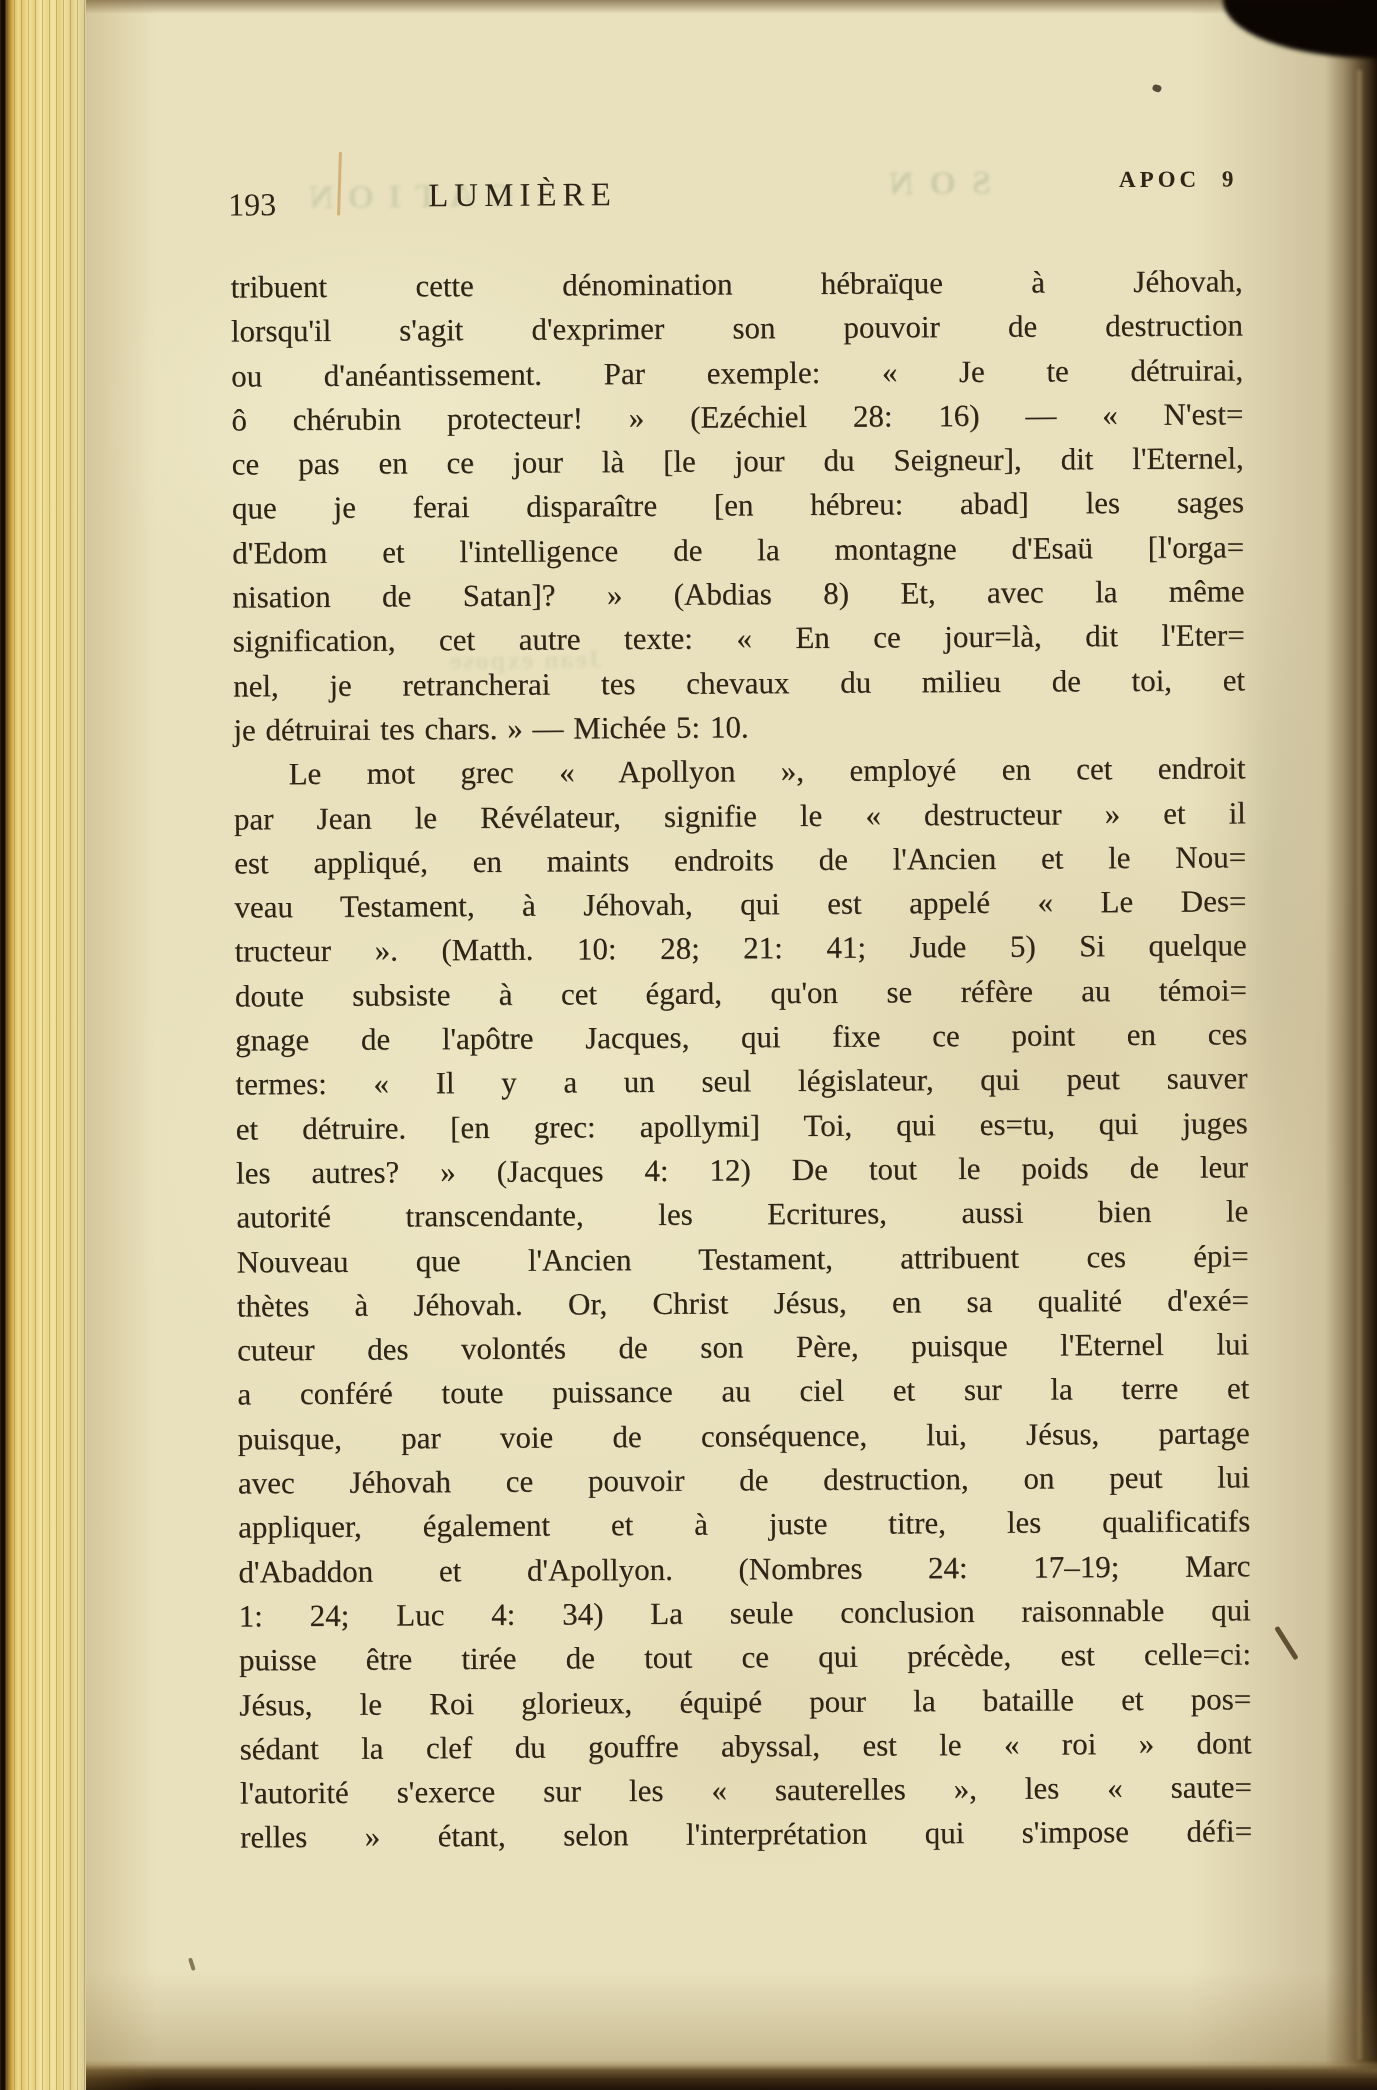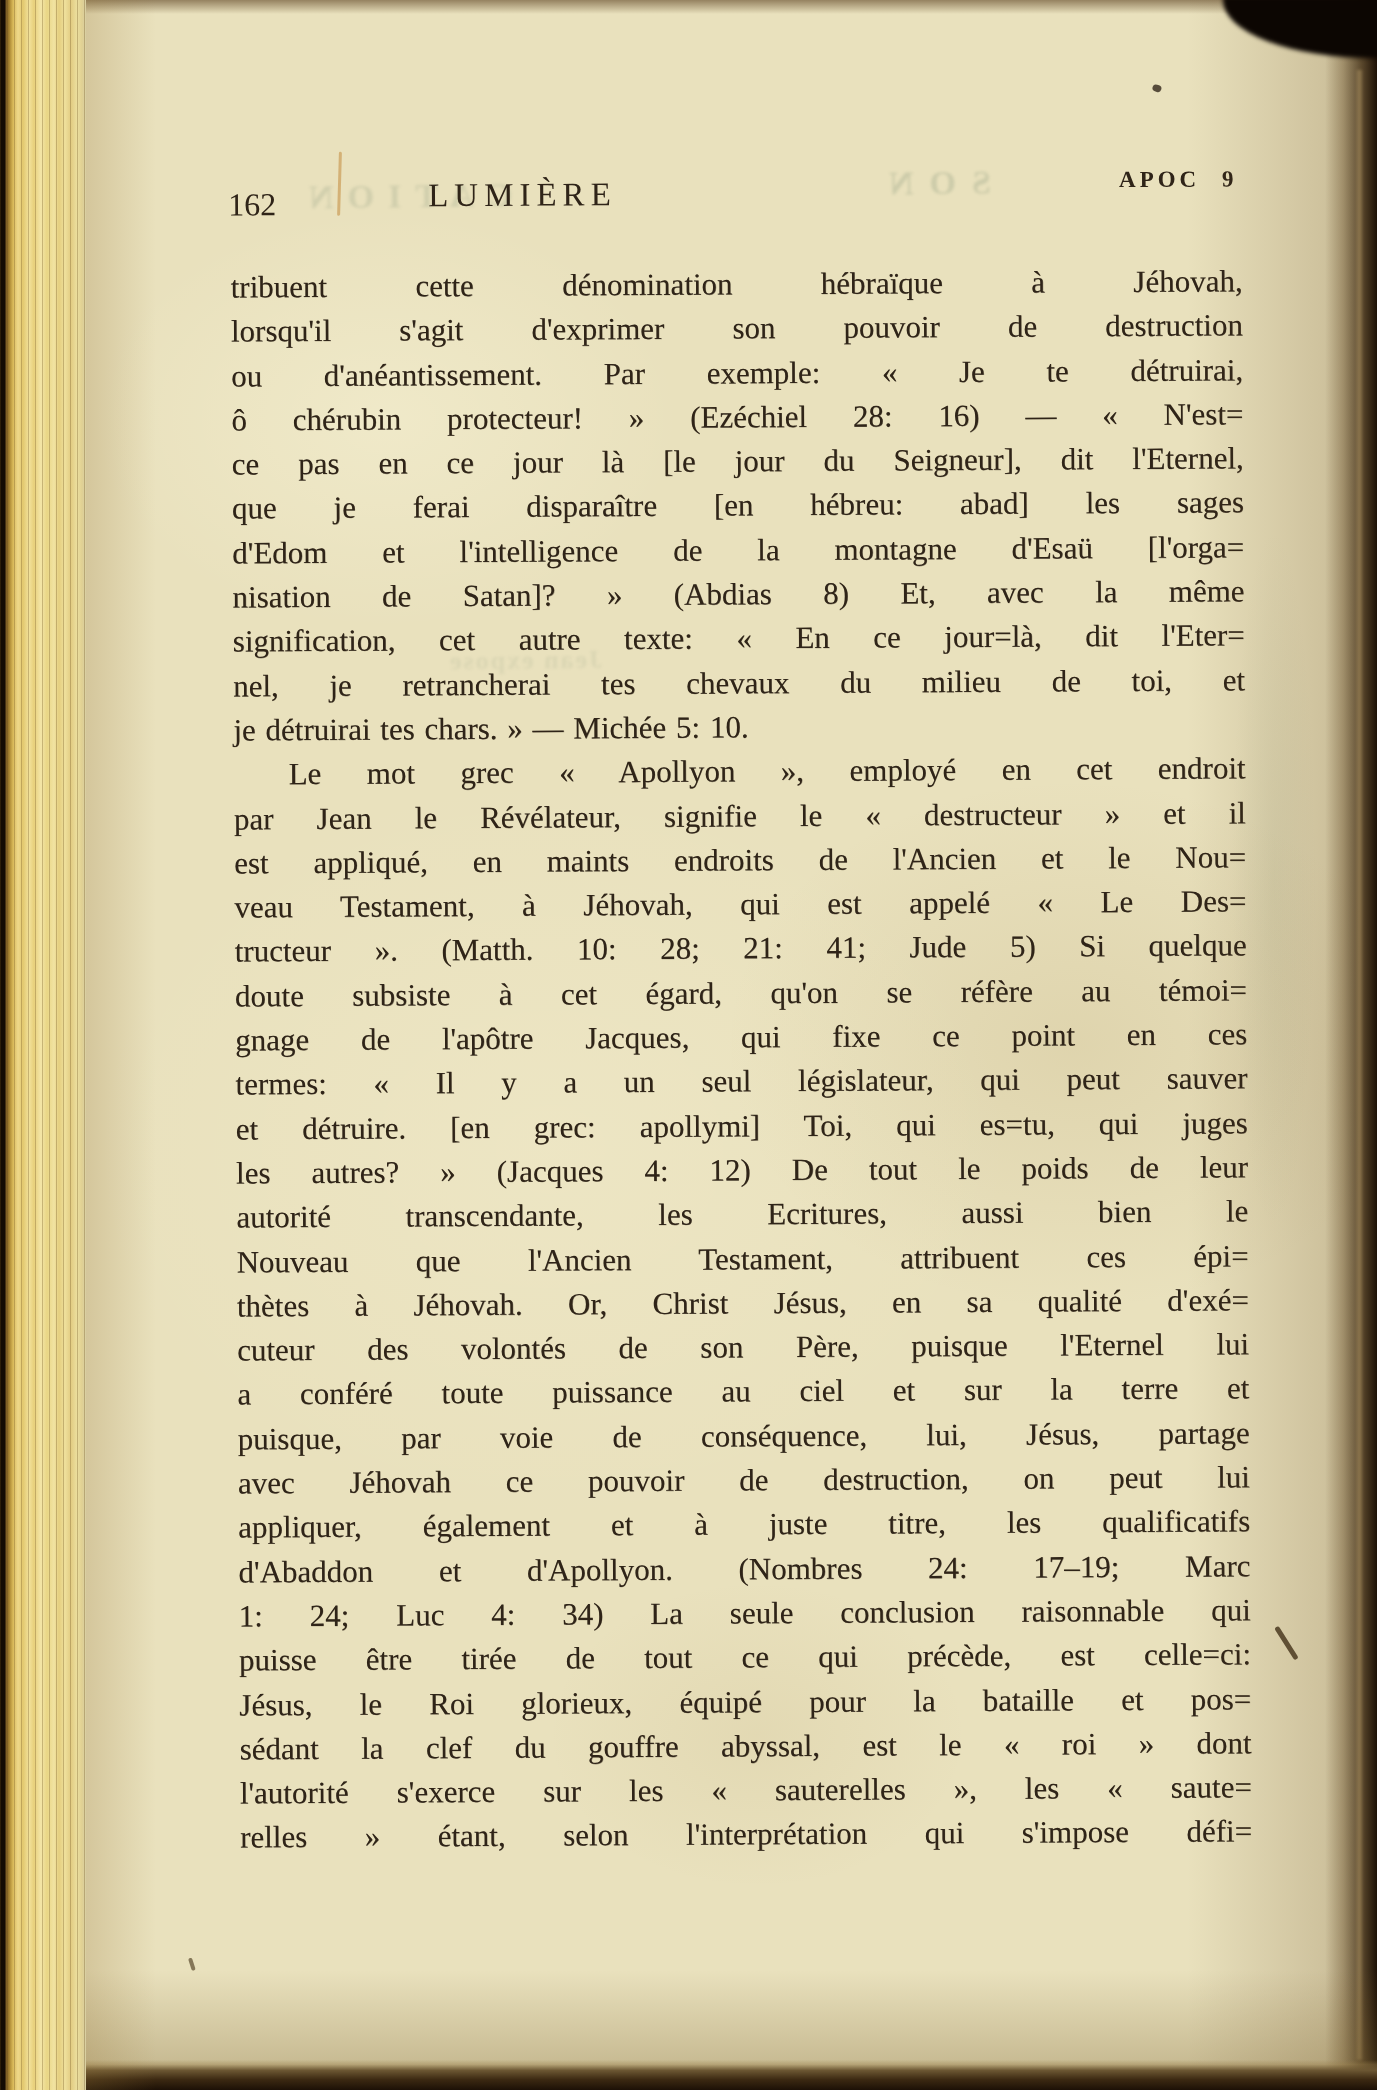--- a/index.html
+++ b/index.html
@@ -73,21 +73,21 @@
 <div class="page">
   <div class="mottle"></div>
 
   <div class="content">
     <div class="showthrough-layer">
         <div class="ghost" style="left: 300px; top: 176px; font-size: 34px; letter-spacing: 14px; opacity: 0.2;">CATION</div>
         <div class="ghost" style="left: 878px; top: 166px; font-size: 34px; letter-spacing: 16px; opacity: 0.24;">SON</div>
         <div class="ghost" style="left: 450px; top: 645px; font-size: 26px; letter-spacing: 2px; opacity: 0.12;">Jean expose</div>
       </div>
 
-    <div class="hdr num">162</div>
+    <div class="hdr num">193</div>
     <div class="hdr title">LUMIÈRE</div>
     <div class="hdr right">APOC 9</div>
 
     <div class="body-text">
         <div class="line">tribuent cette dénomination hébraïque à Jéhovah,</div>
         <div class="line">lorsqu'il s'agit d'exprimer son pouvoir de destruction</div>
         <div class="line">ou d'anéantissement. Par exemple: « Je te détruirai,</div>
         <div class="line">ô chérubin protecteur! » (Ezéchiel 28: 16) — « N'est=</div>
         <div class="line">ce pas en ce jour là [le jour du Seigneur], dit l'Eternel,</div>
         <div class="line">que je ferai disparaître [en hébreu: abad] les sages</div>

